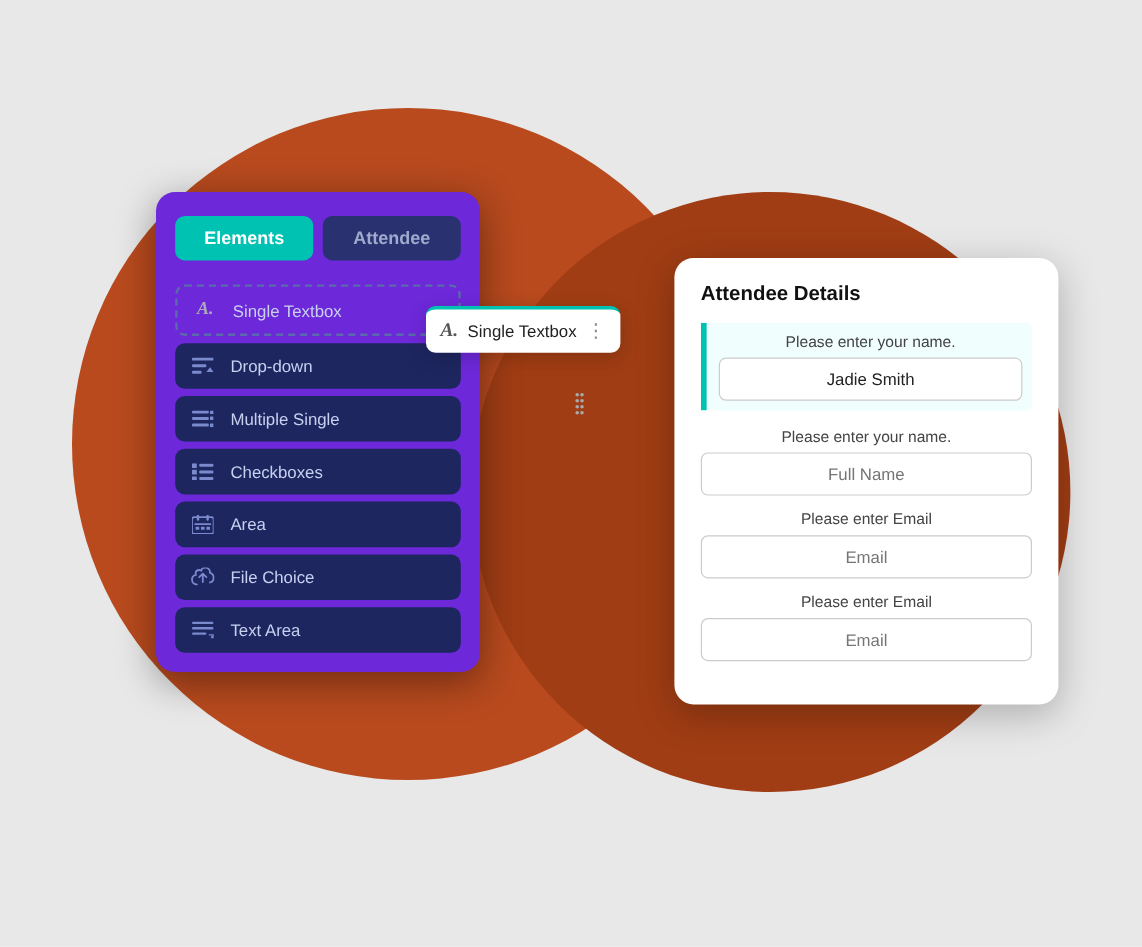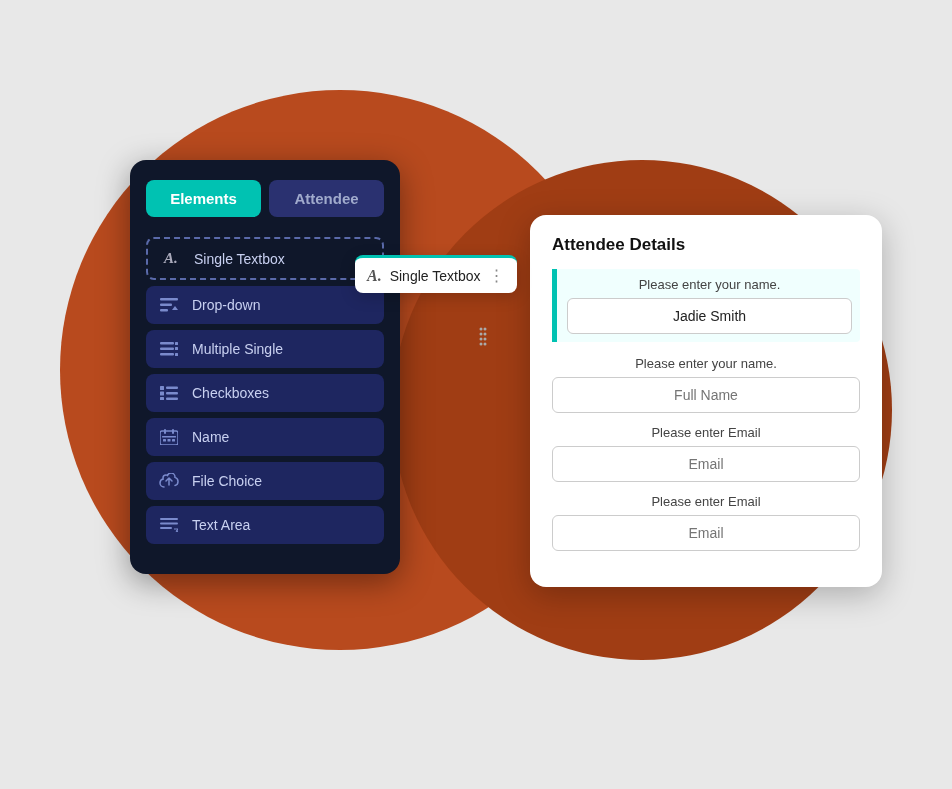--- a/index.html
+++ b/index.html
@@ -42,23 +42,23 @@
       right: 60px;
       z-index: 0;
     }
 
     
     .elements-panel {
       position: absolute;
       left: 130px;
       top: 160px;
       width: 270px;
-      background: #0f172a;
+      background: #6d28d9;
       border-radius: 16px;
-      padding: 20px 16px 24px;
+      padding: 20px 16px 10px;
       z-index: 10;
       box-shadow: 0 8px 32px rgba(0,0,0,0.4);
     }
 
     .tab-bar {
       display: flex;
       gap: 8px;
       margin-bottom: 20px;
     }
 
@@ -150,21 +150,21 @@
       color: #888;
       font-size: 16px;
       letter-spacing: 1px;
     }
 
     
     .form-card {
       position: absolute;
       right: 70px;
       top: 215px;
-      width: 352px;
+      width: 320px;
       background: #fff;
       border-radius: 16px;
       padding: 20px 22px 24px;
       z-index: 15;
       box-shadow: 0 8px 32px rgba(0,0,0,0.25);
       max-height: 400px;
       overflow: hidden;
     }
 
     .form-card-title {
@@ -282,21 +282,21 @@
         <svg width="18" height="16" viewBox="0 0 18 16" fill="none">
           <rect x="0" y="2" width="18" height="14" rx="2" stroke="#7a8acc" stroke-width="1.5" fill="none"></rect>
           <rect x="4" y="0" width="2" height="5" rx="1" fill="#7a8acc"></rect>
           <rect x="12" y="0" width="2" height="5" rx="1" fill="#7a8acc"></rect>
           <rect x="2" y="7" width="14" height="1.5" rx="0.5" fill="#7a8acc"></rect>
           <rect x="3" y="10" width="3" height="2.5" rx="0.5" fill="#7a8acc"></rect>
           <rect x="7.5" y="10" width="3" height="2.5" rx="0.5" fill="#7a8acc"></rect>
           <rect x="12" y="10" width="3" height="2.5" rx="0.5" fill="#7a8acc"></rect>
         </svg>
       </span>
-      <span class="item-label">Name</span>
+      <span class="item-label">Area</span>
     </div>
 
     <div class="element-item">
       <span class="item-icon">
         <svg width="20" height="16" viewBox="0 0 20 16" fill="none">
           <path d="M10 12V5M10 5L7 8M10 5L13 8" stroke="#7a8acc" stroke-width="1.5" stroke-linecap="round" stroke-linejoin="round"></path>
           <path d="M5 14C2.8 14 1 12.2 1 10C1 8.1 2.4 6.5 4.2 6.1C4.1 5.7 4 5.4 4 5C4 3.3 5.3 2 7 2C7.6 2 8.1 2.2 8.5 2.5C9 1 10.4 0 12 0C14.2 0 16 1.8 16 4C16 4.1 16 4.3 16 4.4C17.7 4.9 19 6.5 19 8.4C19 10.4 17.7 12 16 12.4" stroke="#7a8acc" stroke-width="1.5" stroke-linecap="round" fill="none"></path>
         </svg>
       </span>
       <span class="item-label">File Choice</span>

